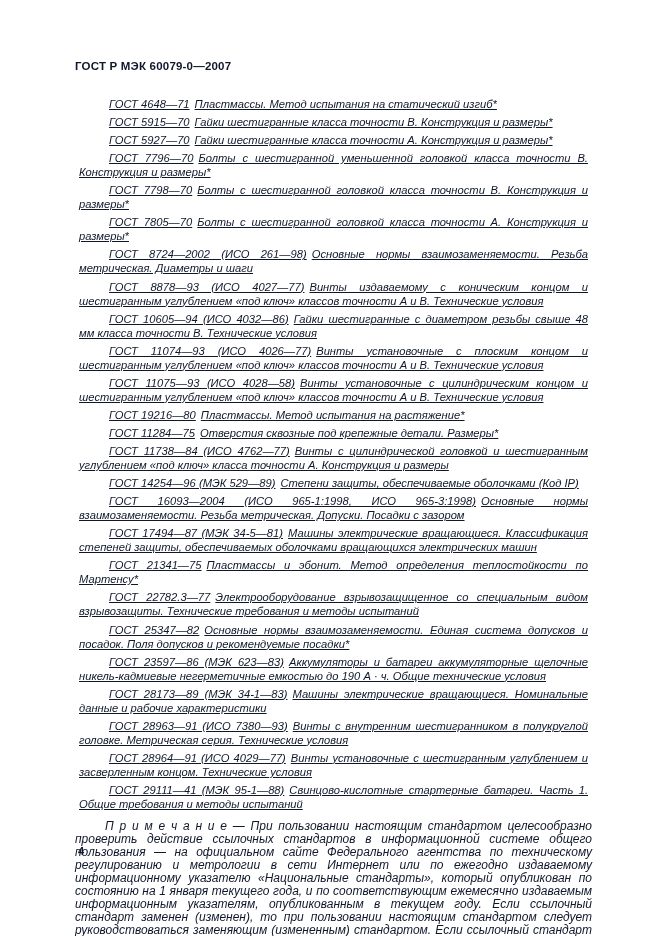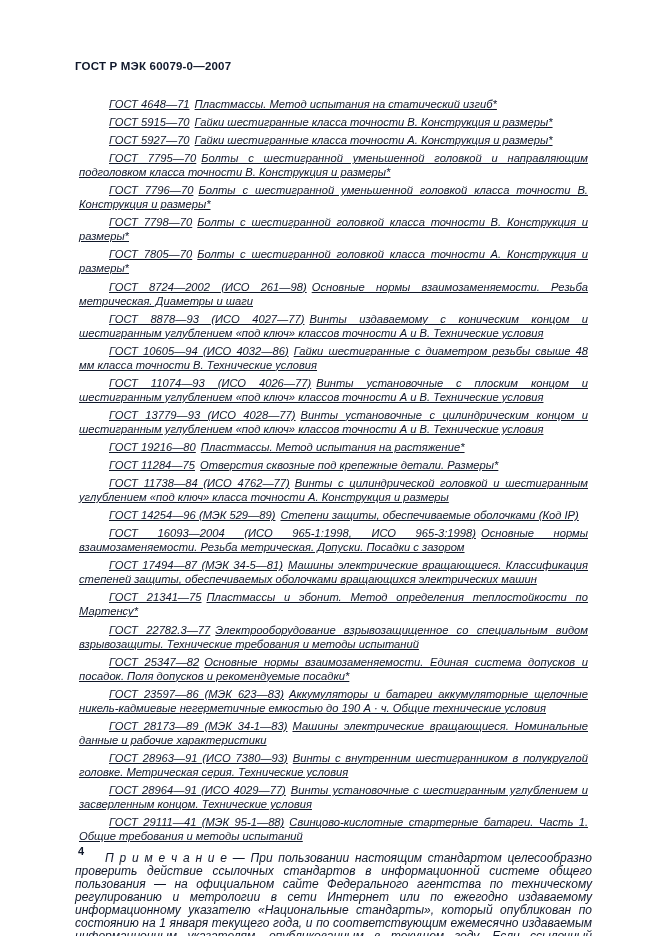--- a/index.html
+++ b/index.html
@@ -69,37 +69,36 @@
   <div class="doc-header">ГОСТ Р МЭК 60079-0—2007</div>
 
   <div class="content" id="standards-list">
 
   <p class="std-item"><span class="std-code">ГОСТ 4648—71</span><span>Пластмассы. Метод испытания на статический изгиб*</span></p>
 
   <p class="std-item"><span class="std-code">ГОСТ 5915—70</span><span>Гайки шестигранные класса точности В. Конструкция и размеры*</span></p>
 
   <p class="std-item"><span class="std-code">ГОСТ 5927—70</span><span>Гайки шестигранные класса точности А. Конструкция и размеры*</span></p>
 
-  <p class="std-item"><span class="std-code">ГОСТ 7795—70</span><span>Болты с шестигранной уменьшенной головкой и направляющим подголовком класса точности В. Конструкция и размеры*</span></p>
 
   <p class="std-item"><span class="std-code">ГОСТ 7796—70</span><span>Болты с шестигранной уменьшенной головкой класса точности В. Конструкция и размеры*</span></p>
 
   <p class="std-item"><span class="std-code">ГОСТ 7798—70</span><span>Болты с шестигранной головкой класса точности В. Конструкция и размеры*</span></p>
 
   <p class="std-item"><span class="std-code">ГОСТ 7805—70</span><span>Болты с шестигранной головкой класса точности А. Конструкция и размеры*</span></p>
 
   <p class="std-item"><span class="std-code">ГОСТ 8724—2002 (ИСО 261—98)</span><span>Основные нормы взаимозаменяемости. Резьба метрическая. Диаметры и шаги</span></p>
 
   <p class="std-item"><span class="std-code">ГОСТ 8878—93 (ИСО 4027—77)</span><span>Винты издаваемому с коническим концом и шестигранным углублением «под ключ» классов точности А и В. Технические условия</span></p>
 
   <p class="std-item"><span class="std-code">ГОСТ 10605—94 (ИСО 4032—86)</span><span>Гайки шестигранные с диаметром резьбы свыше 48 мм класса точности В. Технические условия</span></p>
 
   <p class="std-item"><span class="std-code">ГОСТ 11074—93 (ИСО 4026—77)</span><span>Винты установочные с плоским концом и шестигранным углублением «под ключ» классов точности А и В. Технические условия</span></p>
 
-  <p class="std-item"><span class="std-code">ГОСТ 13779—93 (ИСО 4028—77)</span><span>Винты установочные с цилиндрическим концом и шестигранным углублением «под ключ» классов точности А и В. Технические условия</span></p>
+  <p class="std-item"><span class="std-code">ГОСТ 11075—93 (ИСО 4028—58)</span><span>Винты установочные с цилиндрическим концом и шестигранным углублением «под ключ» классов точности А и В. Технические условия</span></p>
 
   <p class="std-item"><span class="std-code">ГОСТ 19216—80</span><span>Пластмассы. Метод испытания на растяжение*</span></p>
 
   <p class="std-item"><span class="std-code">ГОСТ 11284—75</span><span>Отверстия сквозные под крепежные детали. Размеры*</span></p>
 
   <p class="std-item"><span class="std-code">ГОСТ 11738—84 (ИСО 4762—77)</span><span>Винты с цилиндрической головкой и шестигранным углублением «под ключ» класса точности А. Конструкция и размеры</span></p>
 
   <p class="std-item"><span class="std-code">ГОСТ 14254—96 (МЭК 529—89)</span><span>Степени защиты, обеспечиваемые оболочками (Код IP)</span></p>
 
   <p class="std-item"><span class="std-code">ГОСТ 16093—2004 (ИСО 965-1:1998, ИСО 965-3:1998)</span><span>Основные нормы взаимозаменяемости. Резьба метрическая. Допуски. Посадки с зазором</span></p>

